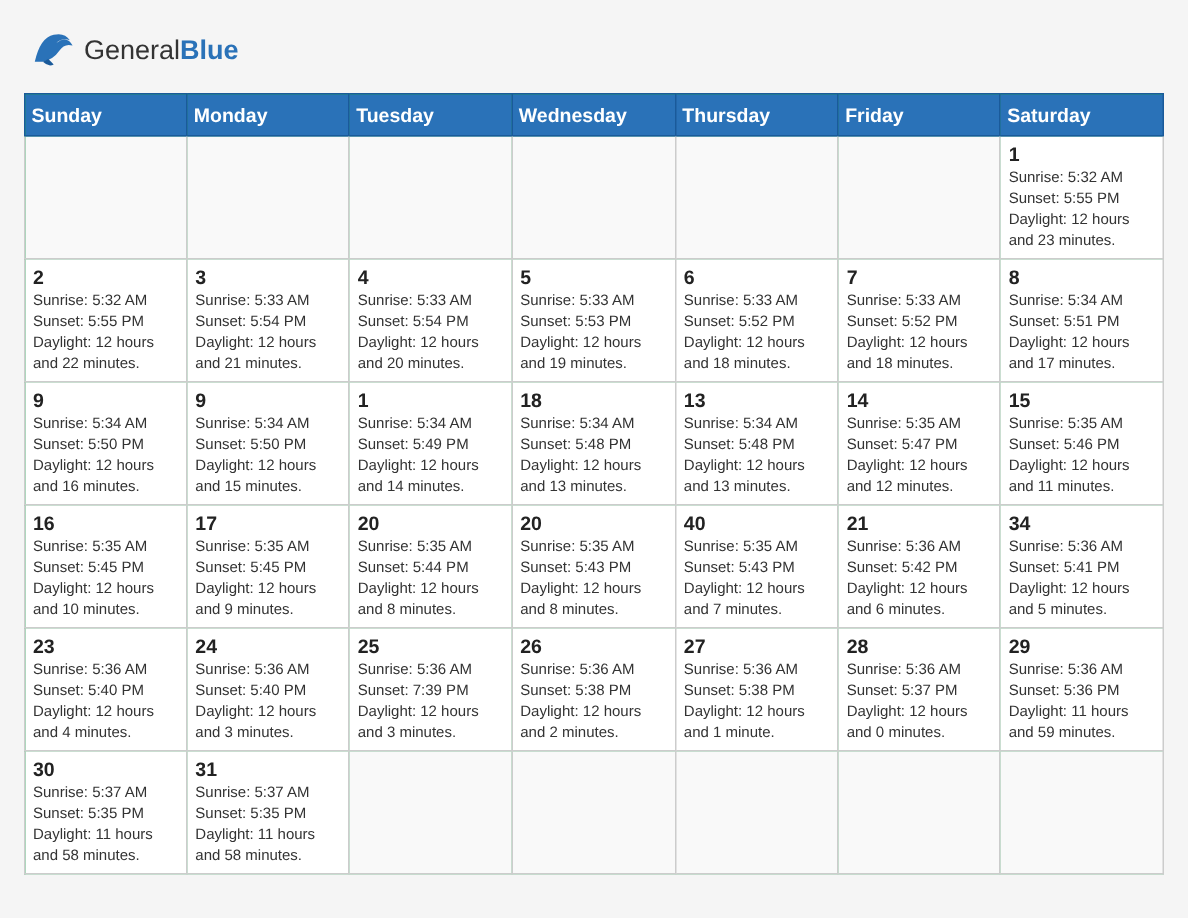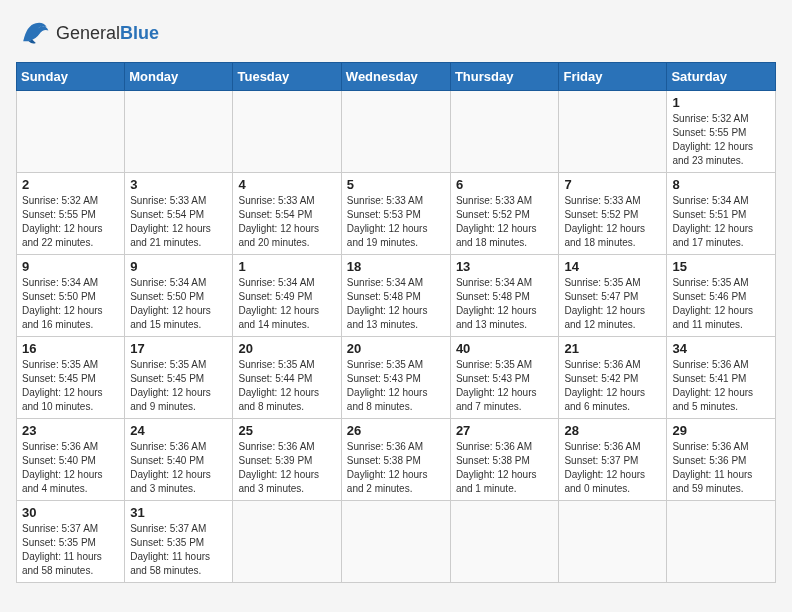--- a/index.html
+++ b/index.html
@@ -276,21 +276,21 @@
         </td>
         <td>
           <span class="day-number">24</span>
           <div class="day-info">Sunrise: 5:36 AM
 Sunset: 5:40 PM
 Daylight: 12 hours and 3 minutes.</div>
         </td>
         <td>
           <span class="day-number">25</span>
           <div class="day-info">Sunrise: 5:36 AM
-Sunset: 5:39 PM
+Sunset: 7:39 PM
 Daylight: 12 hours and 3 minutes.</div>
         </td>
         <td>
           <span class="day-number">26</span>
           <div class="day-info">Sunrise: 5:36 AM
 Sunset: 5:38 PM
 Daylight: 12 hours and 2 minutes.</div>
         </td>
         <td>
           <span class="day-number">27</span>

